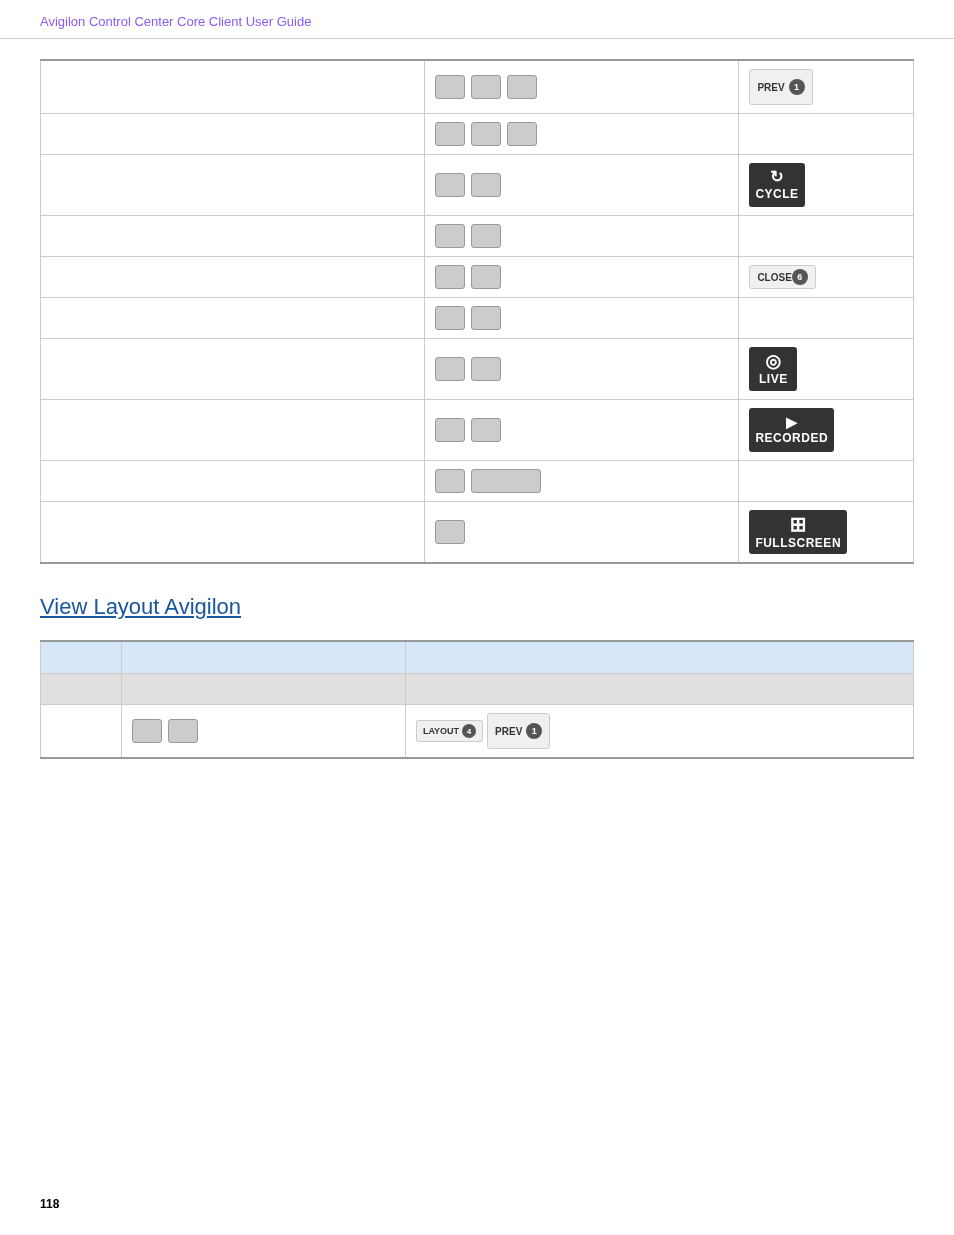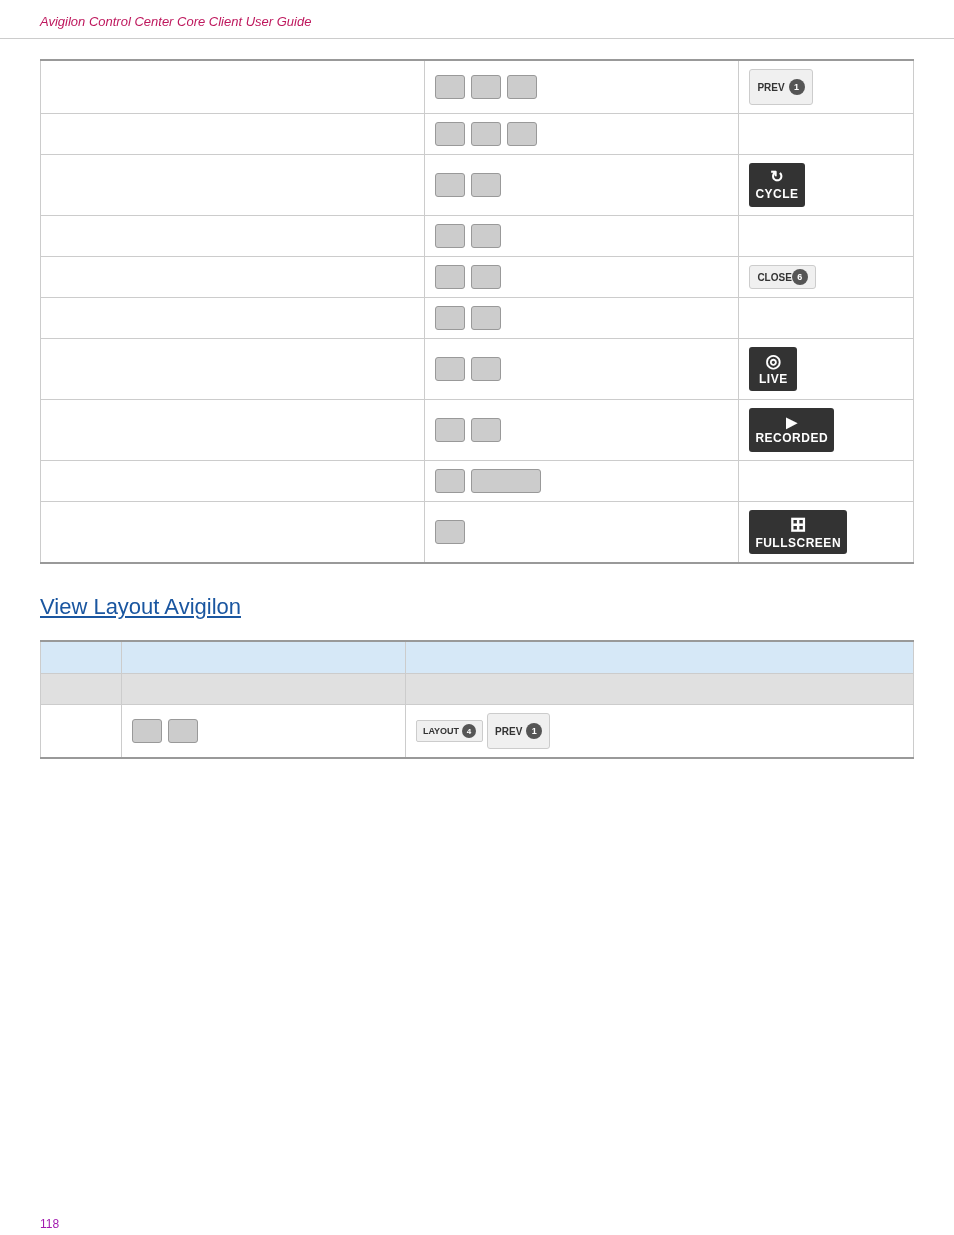--- a/index.html
+++ b/index.html
@@ -8,23 +8,22 @@
       background: #fff;
       width: 954px;
       min-height: 1235px;
       padding: 0;
     }
     .page-header {
       padding: 12px 40px 8px 40px;
       border-bottom: 1px solid #ccc;
     }
     .page-header span {
-      font-style: italic;
       font-size: 13px;
-      color: #be185d;
+      color: #8b5cf6;
     }
     .main-content {
       padding: 20px 40px 20px 40px;
     }
 
     
     .cmd-table {
       width: 100%;
       border-collapse: collapse;
       margin-bottom: 30px;
@@ -197,25 +196,25 @@
       font-size: 13px;
     }
     .layout-table .subheader-row td {
       background: #e0e0e0;
       font-size: 12px;
       color: #555;
     }
 
     .page-number {
       position: absolute;
-      bottom: 4px;
+      bottom: 24px;
       left: 40px;
       font-size: 12px;
-      color: #a21caf;
-      font-weight: normal;
+      color: #000000;
+      font-weight: bold;
     }
     .page-wrapper {
       position: relative;
       min-height: 1235px;
     }
 
     .inline-btns {
       display: flex;
       gap: 4px;
       align-items: center;

